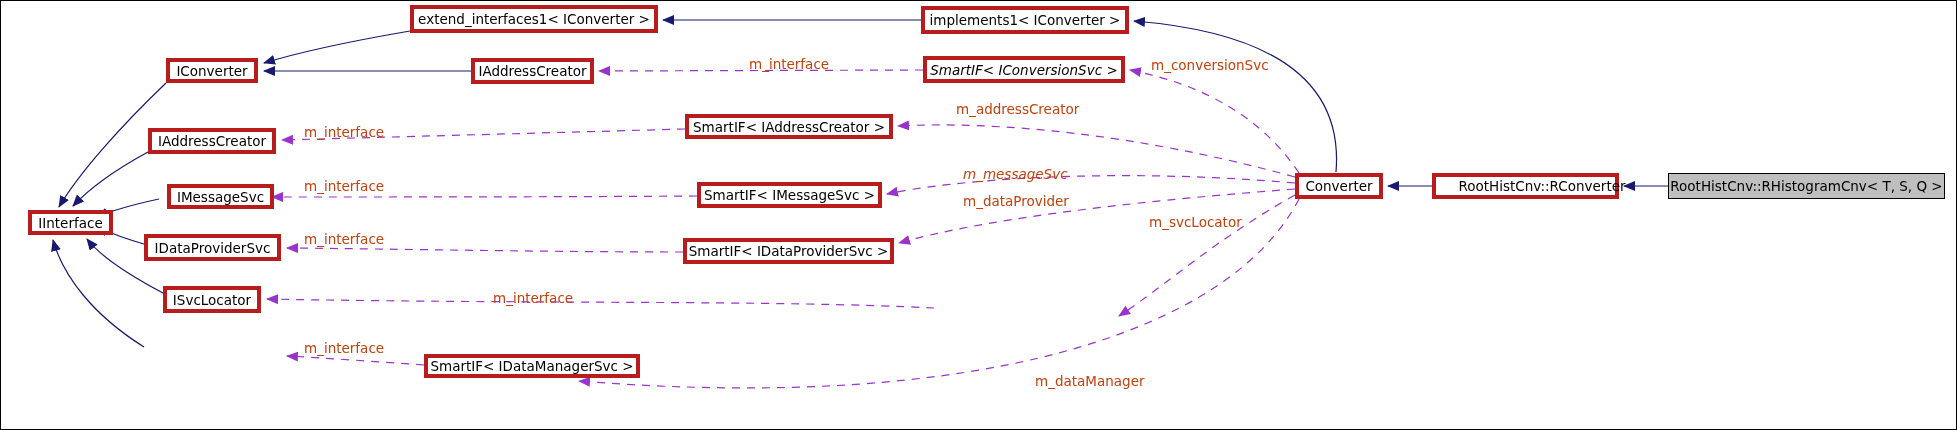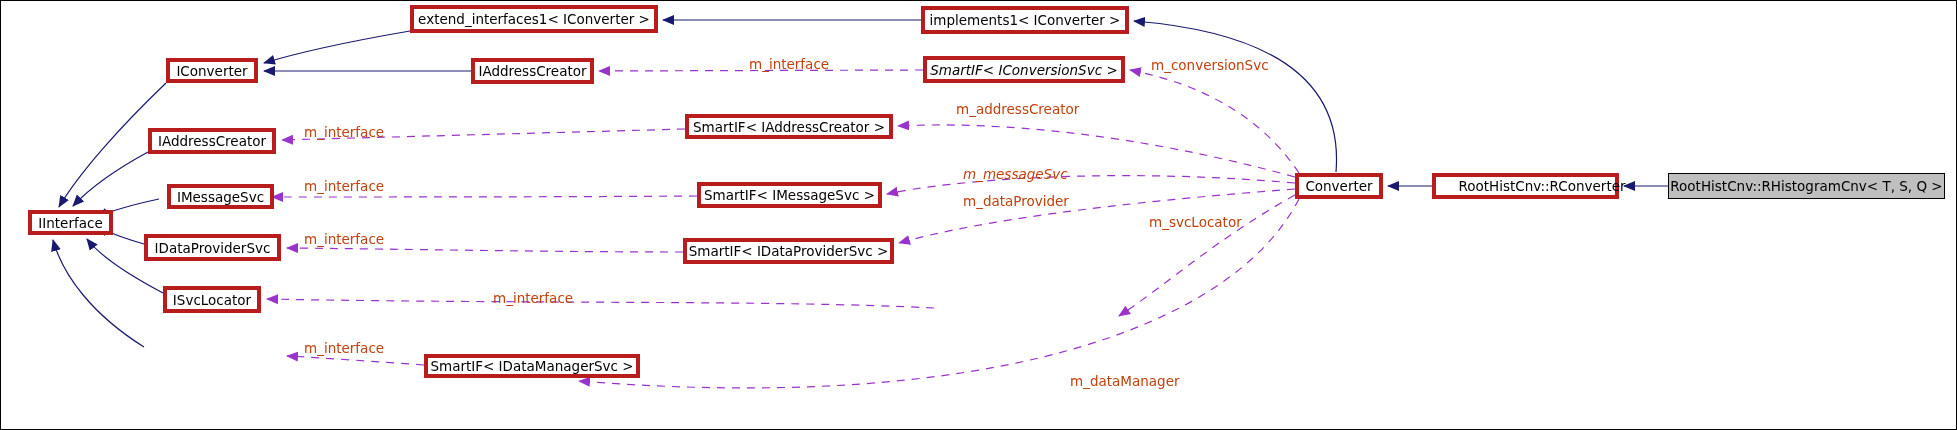--- a/index.html
+++ b/index.html
@@ -95,14 +95,14 @@
     <div class="edge-label" style="left: 1150px; top: 56px;">m_conversionSvc</div>
     <div class="edge-label" style="left: 303px; top: 123px;">m_interface</div>
     <div class="edge-label" style="left: 955px; top: 100px;">m_addressCreator</div>
     <div class="edge-label" style="left: 303px; top: 177px;">m_interface</div>
     <div class="edge-label" style="left: 962px; top: 165px; font-style: italic;">m_messageSvc</div>
     <div class="edge-label" style="left: 962px; top: 192px;">m_dataProvider</div>
     <div class="edge-label" style="left: 303px; top: 230px;">m_interface</div>
     <div class="edge-label" style="left: 492px; top: 289px;">m_interface</div>
     <div class="edge-label" style="left: 1148px; top: 213px;">m_svcLocator</div>
     <div class="edge-label" style="left: 303px; top: 339px;">m_interface</div>
-    <div class="edge-label" style="left: 1034px; top: 372px; margin-left: 35px;">m_dataManager</div>
+    <div class="edge-label" style="left: 1034px; top: 372px;">m_dataManager</div>
   </div>
 
 </body></html>

